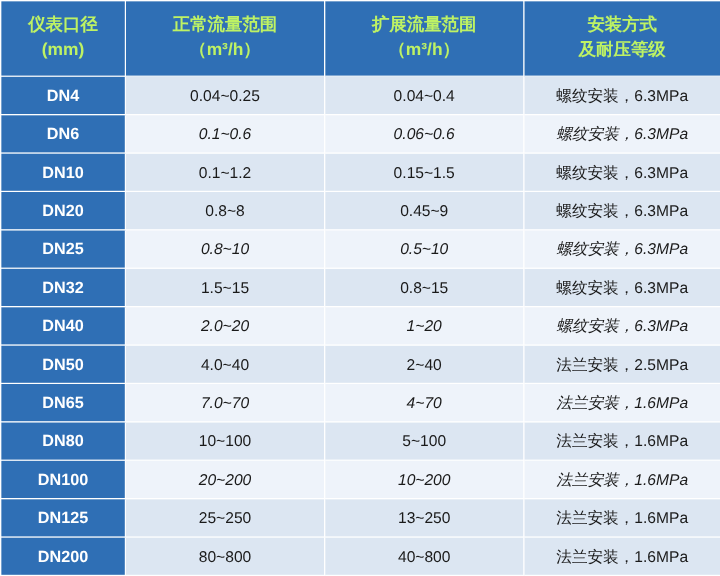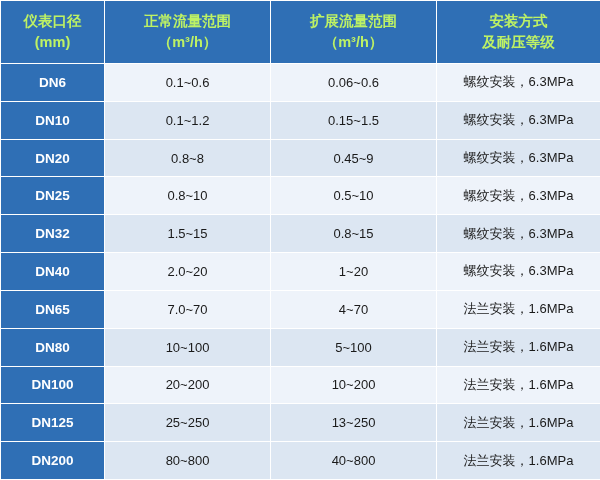--- a/index.html
+++ b/index.html
@@ -50,20 +50,21 @@
     background: #2f6fb5;
     color: #ffffff;
     font-weight: bold;
     font-size: 13.5px;
   }
   tr.odd td.val {
     background: #dce6f2;
   }
   tr.even td.val {
     background: #eef3fa;
+    font-style: italic;
   }
   .hdr-line {
     display: block;
   }
 </style>
 </head>
 <body>
 
 <table id="spec-table">
   <colgroup>
@@ -86,20 +87,26 @@
         <span class="hdr-line">扩展流量范围</span>
         <span class="hdr-line">（m³/h）</span>
       </th>
       <th>
         <span class="hdr-line">安装方式</span>
         <span class="hdr-line">及耐压等级</span>
       </th>
     </tr>
   </thead>
   <tbody id="table-body">
+      <tr class="odd">
+        <td class="dn">DN4</td>
+        <td class="val">0.04~0.25</td>
+        <td class="val">0.04~0.4</td>
+        <td class="val">螺纹安装，6.3MPa</td>
+      </tr>
       <tr class="even">
         <td class="dn">DN6</td>
         <td class="val">0.1~0.6</td>
         <td class="val">0.06~0.6</td>
         <td class="val">螺纹安装，6.3MPa</td>
       </tr>
       <tr class="odd">
         <td class="dn">DN10</td>
         <td class="val">0.1~1.2</td>
         <td class="val">0.15~1.5</td>
@@ -122,20 +129,26 @@
         <td class="val">1.5~15</td>
         <td class="val">0.8~15</td>
         <td class="val">螺纹安装，6.3MPa</td>
       </tr>
       <tr class="even">
         <td class="dn">DN40</td>
         <td class="val">2.0~20</td>
         <td class="val">1~20</td>
         <td class="val">螺纹安装，6.3MPa</td>
       </tr>
+      <tr class="odd">
+        <td class="dn">DN50</td>
+        <td class="val">4.0~40</td>
+        <td class="val">2~40</td>
+        <td class="val">法兰安装，2.5MPa</td>
+      </tr>
       <tr class="even">
         <td class="dn">DN65</td>
         <td class="val">7.0~70</td>
         <td class="val">4~70</td>
         <td class="val">法兰安装，1.6MPa</td>
       </tr>
       <tr class="odd">
         <td class="dn">DN80</td>
         <td class="val">10~100</td>
         <td class="val">5~100</td>

